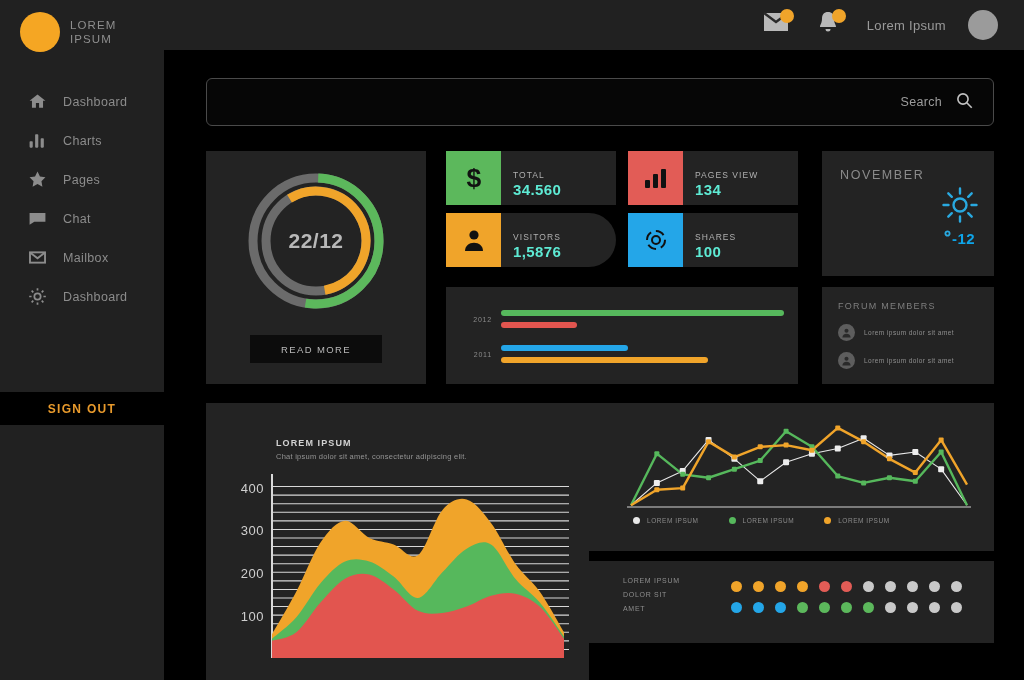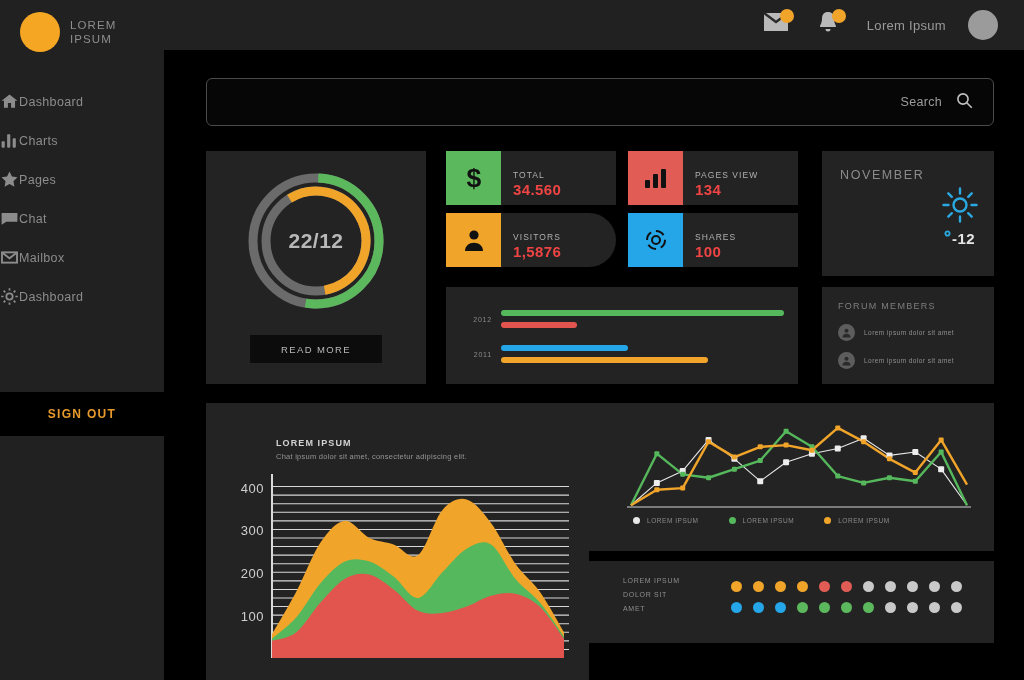--- a/index.html
+++ b/index.html
@@ -17,28 +17,28 @@
     background: #212121;
   }
   .logo-row { display: flex; align-items: center; gap: 10px; padding: 12px 0 0 20px; }
   .logo-dot { width: 40px; height: 40px; border-radius: 50%; background: #f5a623; flex: none; }
   .logo-text {
     color: #8e8e8e; font-size: 11.5px; letter-spacing: 1.1px; line-height: 14px;
     font-weight: 400; white-space: pre-line;
   }
   .nav { margin-top: 30px; }
   .nav-item {
-    display: flex; align-items: center; 
-    height: 39px; cursor: pointer;
+    display: flex; align-items: center; gap: 16px;
+    height: 39px; padding-left: 28px; cursor: pointer;
   }
   .nav-ico { width: 19px; height: 19px; flex: none; display:flex; align-items:center; justify-content:center; }
   .nav-ico svg { display: block; }
   .nav-label { color: #8c8c8c; font-size: 12.5px; letter-spacing: .35px; }
   .signout-band {
-    position: absolute; left: 0; top: 392px; width: 164px; height: 44px;
+    position: absolute; left: 0; top: 392px; width: 164px; height: 33px;
     background: #000; display: flex; align-items: center; justify-content: center;
   }
   .signout-band span { color: #e89a2c; font-size: 12px; font-weight: bold; letter-spacing: 1.3px; }
 
   
   #topbar {
     position: absolute; left: 164px; top: 0; width: 860px; height: 50px;
     background: #212121; display: flex; align-items: center; justify-content: flex-end;
     padding-right: 26px; gap: 22px;
   }
@@ -70,28 +70,28 @@
     position: absolute; left: 44px; top: 184px; width: 132px; height: 28px;
     background: #0c0c0c; display: flex; align-items: center; justify-content: center;
     color: #b9b9b9; font-size: 9.5px; letter-spacing: 1.4px; cursor: pointer;
   }
 
   
   .stat { position: absolute; height: 54px; display: flex; background: #232323; }
   .stat-ico { width: 55px; height: 54px; display: flex; align-items: center; justify-content: center; flex: none; }
   .stat-body { padding-left: 12px; display: flex; flex-direction: column; justify-content: center; }
   .stat-label { color: #b0b0b0; font-size: 8.5px; letter-spacing: 1.05px; margin-top: 12px; }
-  .stat-value { color: #ef4444; font-size: 15px; font-weight: bold; letter-spacing: .4px; margin-top: 1px; }
+  .stat-value { color: #5eead4; font-size: 15px; font-weight: bold; letter-spacing: .4px; margin-top: 1px; }
 
   
   #weather-card { left: 646px; top: 101px; width: 172px; height: 125px; }
   .w-month { position: absolute; left: 18px; top: 17px; color: #8b8b8b; font-size: 12.5px; letter-spacing: 1.6px; }
   .w-day { position: absolute; left: 14px; top: 22px; color: #6d6d6d; font-size: 72px; font-weight: bold; letter-spacing: -2px; line-height: 1; }
   .w-ico { position: absolute; left: 118px; top: 34px; }
-  .w-temp { position: absolute; left: 122px; top: 79px; color: #e5e5e5; font-size: 15px; font-weight: bold; letter-spacing: .4px; }
+  .w-temp { position: absolute; left: 122px; top: 79px; color: #0ea5e9; font-size: 15px; font-weight: bold; letter-spacing: .4px; }
 
   
   #hbar-card { left: 270px; top: 237px; width: 352px; height: 97px; }
   .hbar-row { position: absolute; display: flex; align-items: center; }
   .hbar-lab { color: #8a8a8a; font-size: 7px; letter-spacing: .8px; width: 30px; text-align: right; margin-right: 9px; }
   .hbar-stack { display: flex; flex-direction: column; gap: 6px; }
   .hbar { height: 6px; border-radius: 3px; }
 
   
   #forum-card { left: 646px; top: 237px; width: 172px; height: 97px; }

